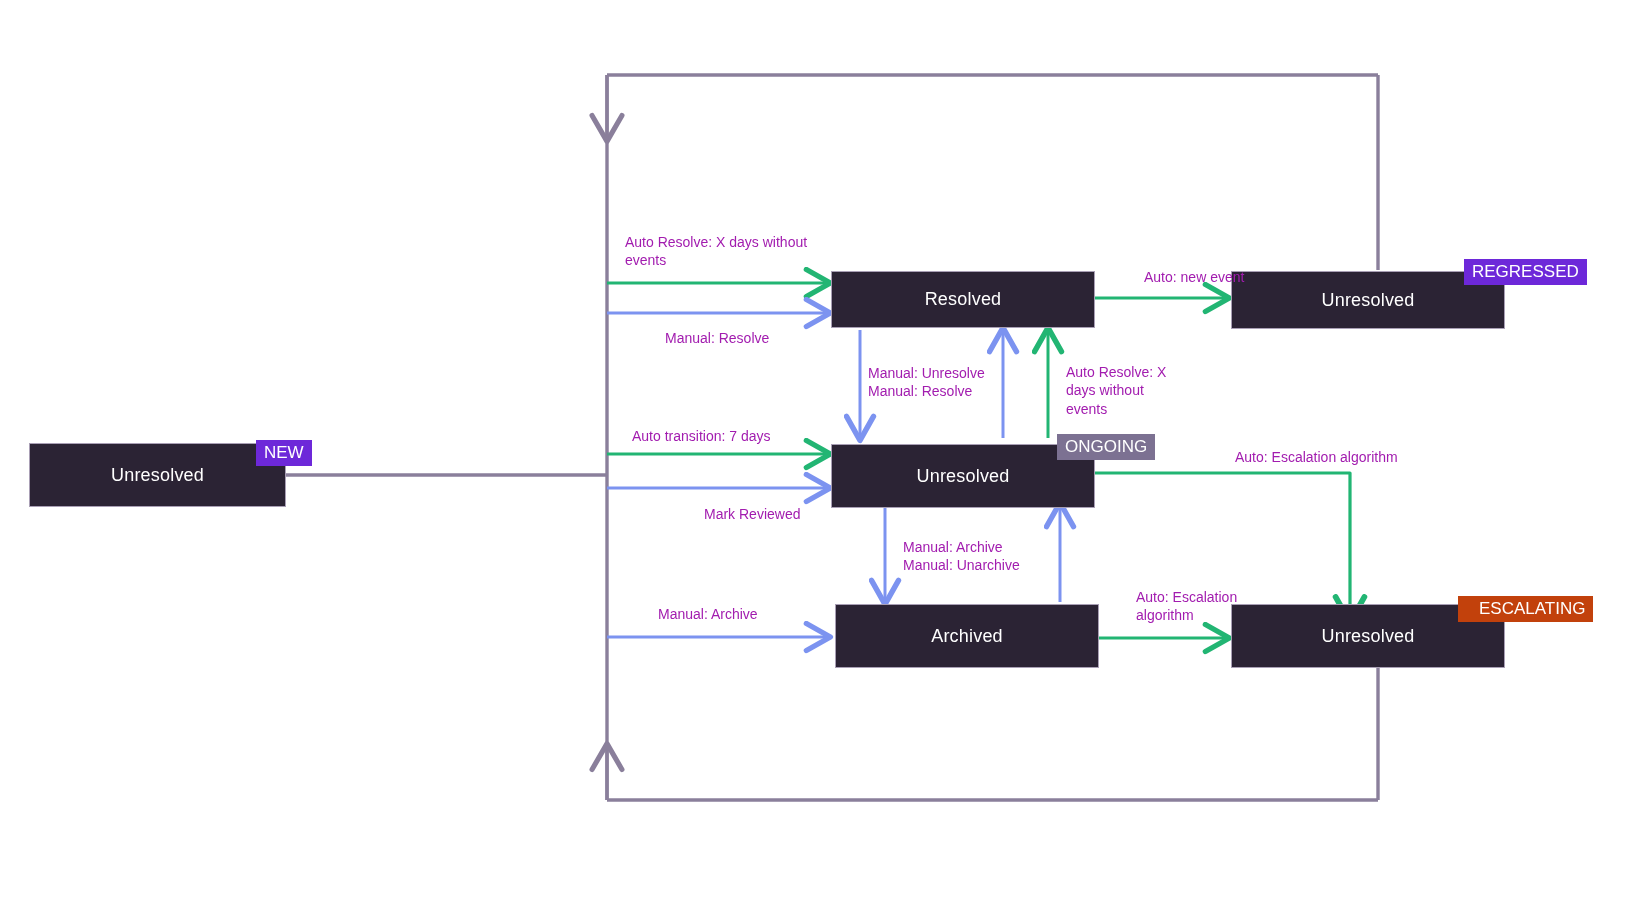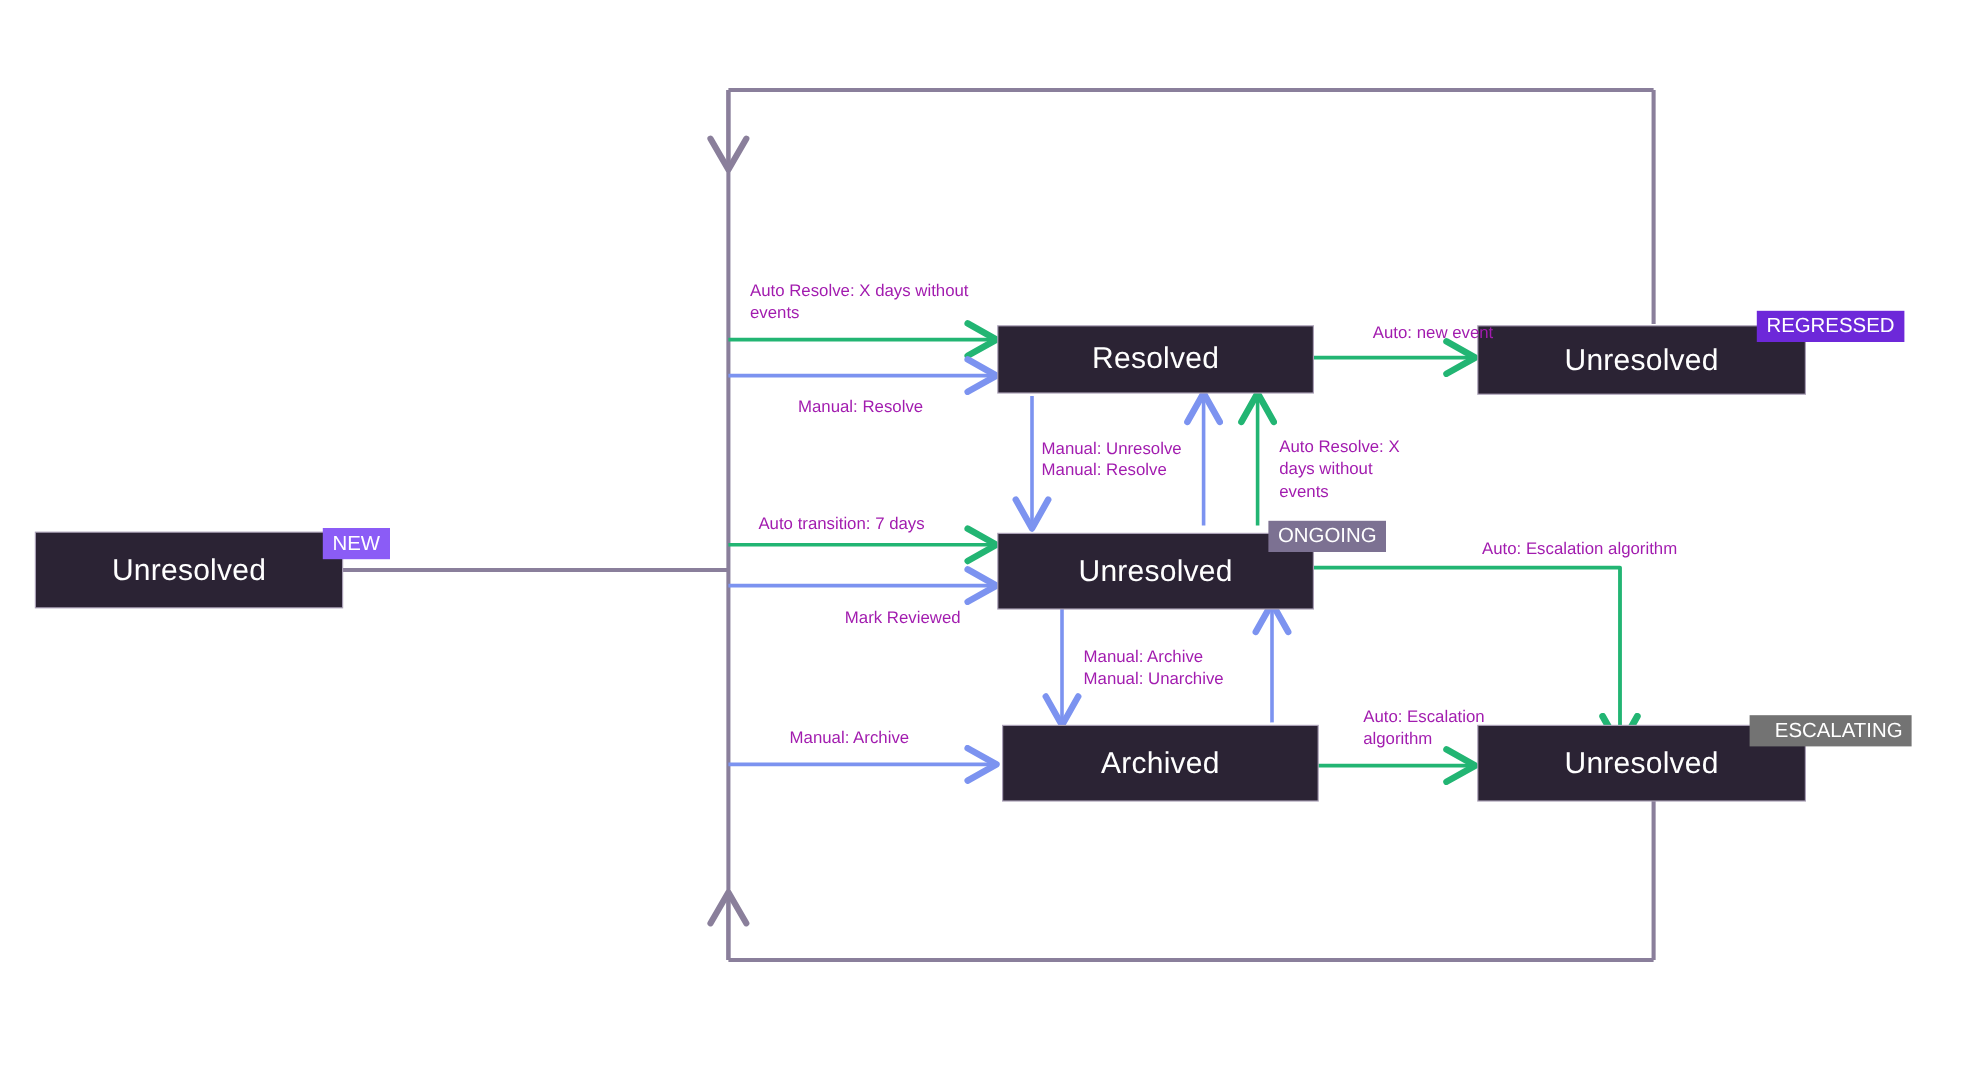--- a/index.html
+++ b/index.html
@@ -27,42 +27,42 @@
   }
 
   
   .node {
     position: absolute;
     background: #2b2334;
     color: #ffffff;
     display: flex;
     align-items: center;
     justify-content: center;
-    font-size: 25px;
+    font-size: 18px;
     letter-spacing: .2px;
     box-sizing: border-box;
     box-shadow: 0 0 0 1px #a99fb5;
     z-index: 5;
   }
 
   
   .badge {
     position: absolute;
     font-size: 17px;
     color: #ffffff;
     padding: 3px 8px 4px 8px;
     line-height: 1.12;
     white-space: nowrap;
     z-index: 9;
     box-sizing: border-box;
   }
-  .badge-new       { background: #8b5cf6; margin-left: 13px; }
+  .badge-new       { background: #6d28d9; }
   .badge-ongoing   { background: #7c7192; }
   .badge-regressed { background: #6d28d9; }
-  .badge-escalating{ background: #737373; padding-left: 21px; }
+  .badge-escalating{ background: #c2410c; padding-left: 21px; }
 
   
   .elabel {
     position: absolute;
     font-size: 14px;
     color: #a21caf;
     line-height: 1.32;
     white-space: pre-line;
     z-index: 7;
   }

